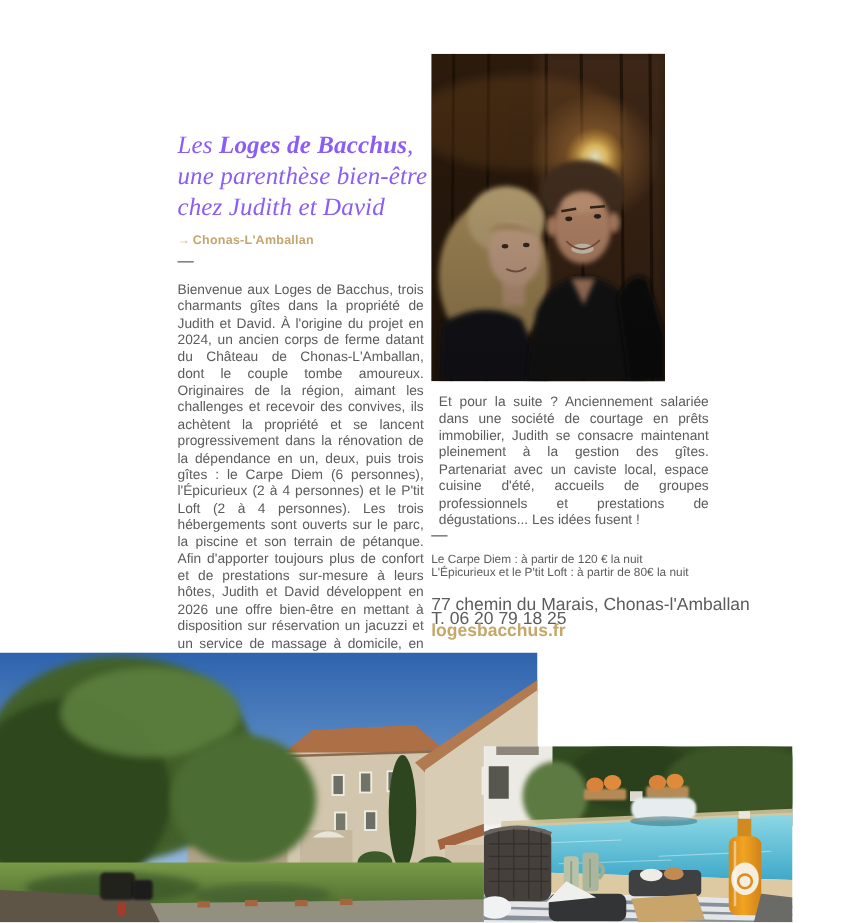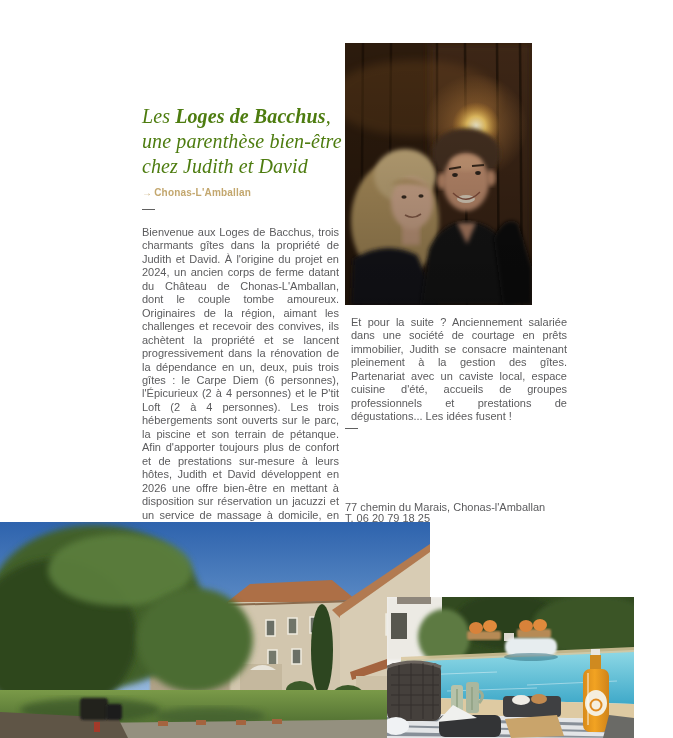--- a/index.html
+++ b/index.html
@@ -3,38 +3,38 @@
 <meta charset="utf-8">
 <style>
   html,body{margin:0;padding:0;background:#ffffff;}
   .page{
     position:relative;width:673px;height:738px;background:#fff;overflow:hidden;
     font-family:"Liberation Sans","DejaVu Sans",sans-serif;
   }
   .title{
     position:absolute;left:142px;top:104px;width:220px;
     font-family:"Liberation Serif","DejaVu Serif",serif;font-style:italic;
-    font-size:20px;line-height:25px;color:#4d7c0f;letter-spacing:.1px;
+    font-size:20px;line-height:25px;color:#8b5cf6;letter-spacing:.1px;
   }
   .title .b{font-weight:700;}
   .location{
     position:absolute;left:142px;top:187px;font-size:10px;font-weight:700;
     color:#c3a76e;letter-spacing:.2px;
   }
   .location .arrow{font-weight:400;color:#cdb584;margin-right:2px;}
   .divider{position:absolute;color:#4a4a4a;font-size:13px;font-weight:400;}
   #divider1{left:142px;top:201px;}
   #divider2{left:345px;top:420px;}
   .body-col{
     font-size:11px;line-height:13.45px;color:#5b5b5d;text-align:justify;
   }
   #col-left{position:absolute;left:142px;top:226px;width:197px;}
   #col-right{position:absolute;left:351px;top:316px;width:216px;}
   .pricing{position:absolute;left:345px;top:443px;font-size:9.5px;line-height:10.5px;color:#5b5b5d;}
-  .contact{position:absolute;left:345px;top:502px;font-size:11px;line-height:10.5px;color:#5b5b5d;}
+  .contact{position:absolute;left:345px;top:478px;font-size:14px;line-height:10.5px;color:#5b5b5d;}
   .contact .web{color:#c4a76a;cursor:pointer;font-weight:bold;}
   .photo{position:absolute;display:block;}
   #photo-couple{left:345px;top:43px;width:187px;height:262px;}
   #photo-house{left:0px;top:522px;width:430px;height:216px;}
   #photo-pool{left:387px;top:597px;width:247px;height:141px;}
   svg{display:block;}
 </style>
 </head>
 <body>
 
@@ -51,20 +51,24 @@
   </div>
 
   <div class="divider" id="divider1">—</div>
 
   <div class="body-col" id="col-left">Bienvenue aux Loges de Bacchus, trois charmants gîtes dans la propriété de Judith et David. À l'origine du projet en 2024, un ancien corps de ferme datant du Château de Chonas-L'Amballan, dont le couple tombe amoureux. Originaires de la région, aimant les challenges et recevoir des convives, ils achètent la propriété et se lancent progressivement dans la rénovation de la dépendance en un, deux, puis trois gîtes : le Carpe Diem (6 personnes), l'Épicurieux (2 à 4 personnes) et le P'tit Loft (2 à 4 personnes). Les trois hébergements sont ouverts sur le parc, la piscine et son terrain de pétanque. Afin d'apporter toujours plus de confort et de prestations sur-mesure à leurs hôtes, Judith et David développent en 2026 une offre bien-être en mettant à disposition sur réservation un jacuzzi et un service de massage à domicile, en partenariat avec un institut de beauté de Chonas-L'Amballan.</div>
 
   <div class="body-col" id="col-right">Et pour la suite ? Anciennement salariée dans une société de courtage en prêts immobilier, Judith se consacre maintenant pleinement à la gestion des gîtes. Partenariat avec un caviste local, espace cuisine d'été, accueils de groupes professionnels et prestations de dégustations... Les idées fusent !</div>
 
   <div class="divider" id="divider2">—</div>
 
+  <div class="pricing">
+    <div>Le Carpe Diem : à partir de 120 € la nuit</div>
+    <div>L'Épicurieux et le P'tit Loft : à partir de 80€ la nuit</div>
+  </div>
 
   <div class="contact">
     <div>77 chemin du Marais, Chonas-l'Amballan</div>
     <div>T. 06 20 79 18 25</div>
     <div class="web">logesbacchus.fr</div>
   </div>
 
   <div class="photo" id="photo-couple">
     <svg width="187" height="262" viewBox="0 0 187 262" preserveAspectRatio="none">
       <defs>

